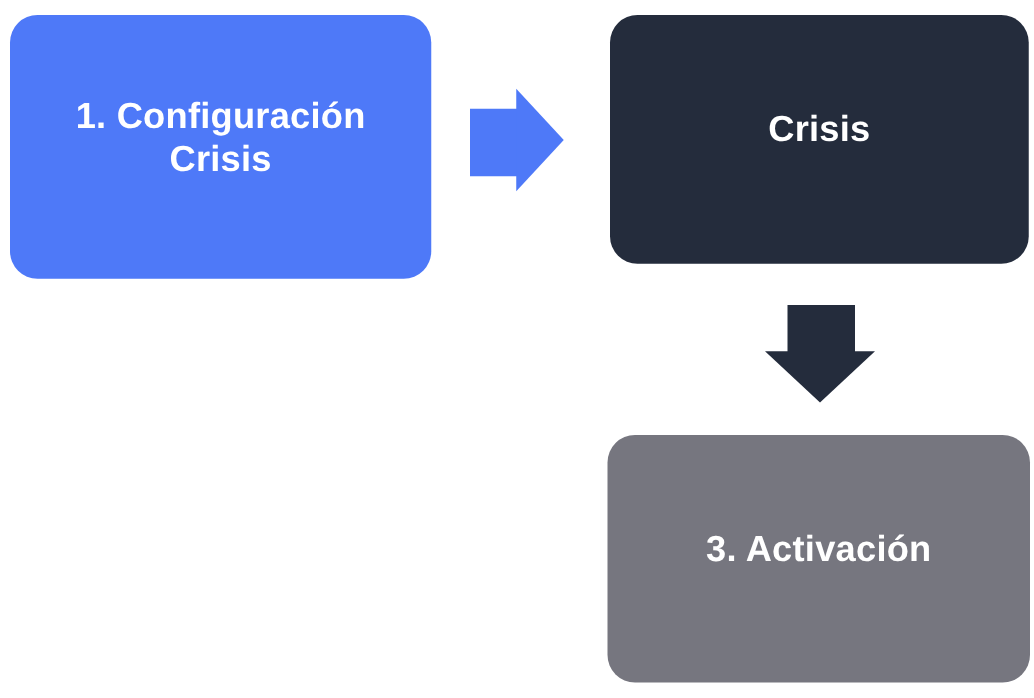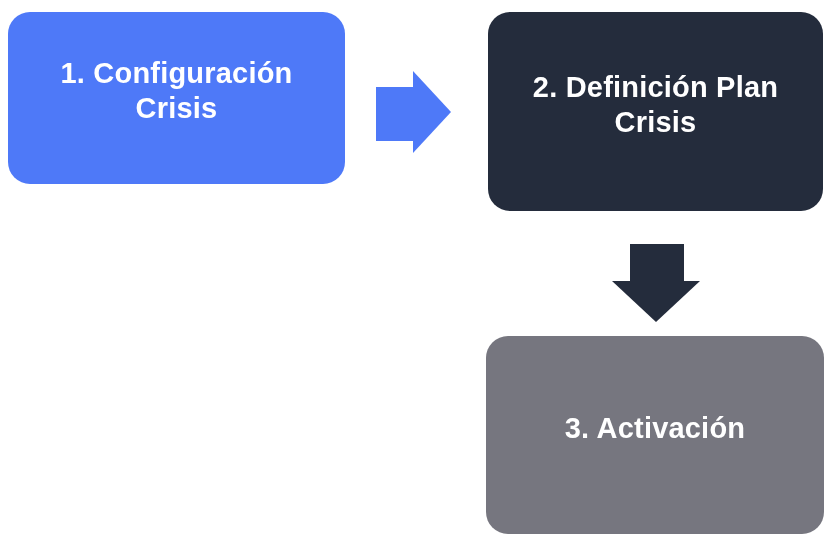--- a/index.html
+++ b/index.html
@@ -27,23 +27,23 @@
     color: #ffffff;
     font-weight: bold;
     font-size: 29px;
     line-height: 35px;
     text-align: center;
     letter-spacing: 0.2px;
   }
   .step-box .line {
     white-space: nowrap;
   }
-  #step1 { left: 8px;   top: 12px;  width: 337px; height: 172px; }
+  #step1 { left: 8px;   top: 12px;  width: 337px; height: 211px; }
   #step2 { left: 488px; top: 12px;  width: 335px; height: 199px; }
-  #step3 { left: 486px; top: 336px; width: 338px; height: 198px; }
+  #step3 { left: 486px; top: 348px; width: 338px; height: 198px; }
 
   
   .arrow-right {
     position: absolute;
     left: 376px;
     top: 71px;
     width: 75px;
     height: 82px;
   }
   .arrow-right .body {
@@ -99,21 +99,20 @@
     <div class="line">1. Configuración</div>
     <div class="line">Crisis</div>
   </div>
 
   <div class="arrow-right">
     <div class="body" style="background-color: rgb(78, 121, 248);"></div>
     <div class="head" style="border-left-color: rgb(78, 121, 248);"></div>
   </div>
 
   <div class="step-box" id="step2" style="background-color: rgb(36, 44, 60);">
-    <div class="line">2. Definición Plan</div>
     <div class="line">Crisis</div>
   </div>
 
   <div class="arrow-down">
     <div class="body" style="background-color: rgb(36, 44, 60);"></div>
     <div class="head" style="border-top-color: rgb(36, 44, 60);"></div>
   </div>
 
   <div class="step-box" id="step3" style="background-color: rgb(118, 118, 127);">
     <div class="line">3. Activación</div>

